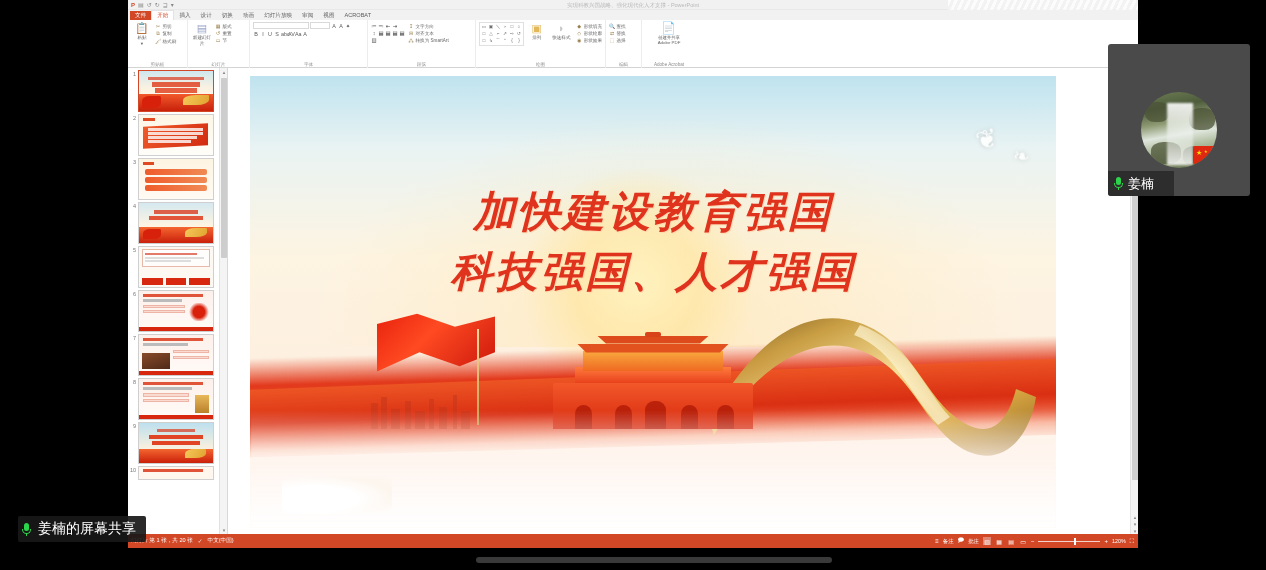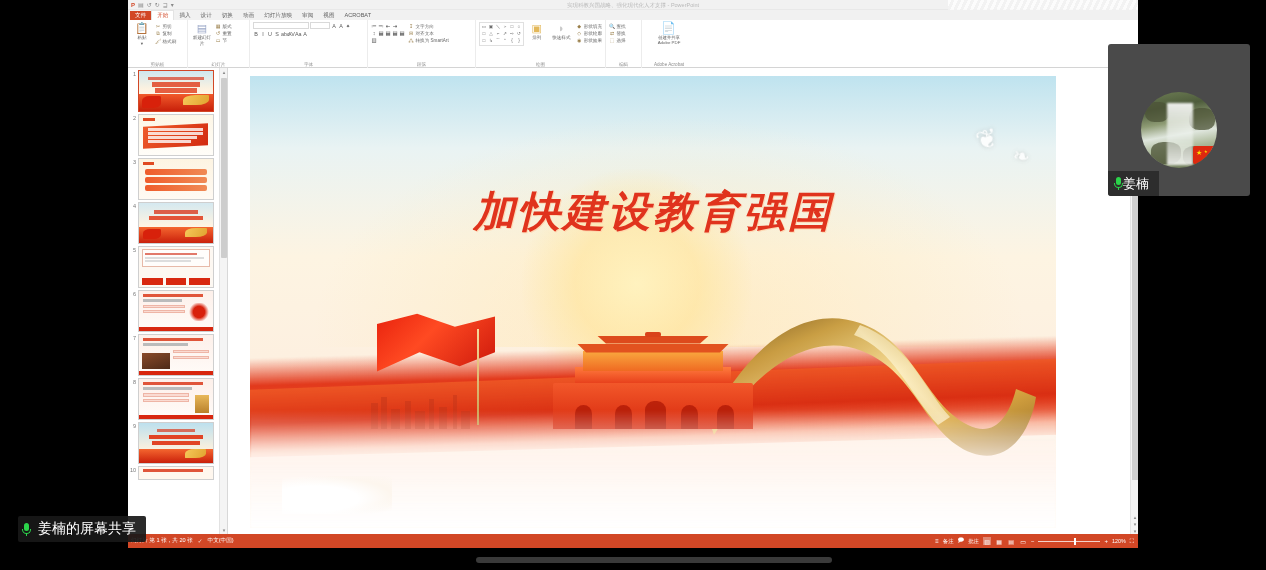--- a/index.html
+++ b/index.html
@@ -144,21 +144,21 @@
 
   
   #video-tile { position:absolute; right:16px; top:44px; width:142px; height:152px; background:#4a4a4a; border-radius:3px; overflow:hidden; }
   .tile-av { position:absolute; left:50%; top:48px; transform:translateX(-50%); width:76px; height:76px; border-radius:50%; overflow:hidden;
       background:linear-gradient(170deg,#6f7f55 0%, #4e5c3c 22%, #8e9b74 40%, #dfe6dd 55%, #aebb9c 70%, #5d6a46 100%); }
   .av-fall { position:absolute; left:34%; top:14%; width:26px; height:62px;
       background:linear-gradient(180deg, rgba(255,255,255,.9), rgba(235,240,235,.55) 60%, rgba(255,255,255,.85)); filter:blur(1.2px); }
   .av-rock { position:absolute; border-radius:40%; background:#4c5337; opacity:.75; filter:blur(.5px); }
   .av-flag { position:absolute; right:-2px; bottom:4px; width:26px; height:18px; background:#de2910; border-radius:2px; }
   .av-flag .star { position:absolute; color:#ffde00; font-size:7px; line-height:7px; }
-  .tile-name { position:absolute; left:0; bottom:0; height:25px; padding:0 10px 0 6px; display:flex; align-items:center; 
+  .tile-name { position:absolute; left:0; bottom:0; height:25px; padding:0 20px 0 6px; display:flex; align-items:center; gap:5px;
       background:#2d2d2d; }
   .tile-name .nm { font-size:13px; color:#fff; }
   .mic { display:inline-block; width:9px; height:13px; position:relative; }
   .mic .cap { position:absolute; left:2px; top:0; width:5px; height:8px; background:#2bd44a; border-radius:3px; }
   .mic .arc { position:absolute; left:0; top:6px; width:9px; height:5px; border:1.4px solid #2bd44a; border-top:none; border-radius:0 0 6px 6px; }
   .mic .stem { position:absolute; left:4px; top:10px; width:1.4px; height:3px; background:#2bd44a; }
 
   
   #share-label { position:absolute; left:18px; bottom:28px; height:26px; display:flex; align-items:center; gap:7px;
       padding:0 10px 0 4px; background:rgba(24,24,24,.92); border-radius:2px; }
@@ -571,20 +571,21 @@
             <div class="flag"></div>
             <div class="flagpole"></div>
             <div class="city"></div>
           </div>
 
           <div class="mist"></div>
           <div class="cloudL"></div>
           <div class="goldcluster"></div>
 
           <div class="slide-t1">加快建设教育强国</div>
+          <div class="slide-t2">科技强国、人才强国</div>
         </div>
 
         <div class="stage-sb">
           <span class="a" style="top:1px;">▴</span>
           <div class="bar"></div>
           <span class="a" style="bottom:14px;">▴</span>
           <span class="a" style="bottom:7px;">▾</span>
           <span class="a" style="bottom:0px;">▾</span>
         </div>
       </div>

